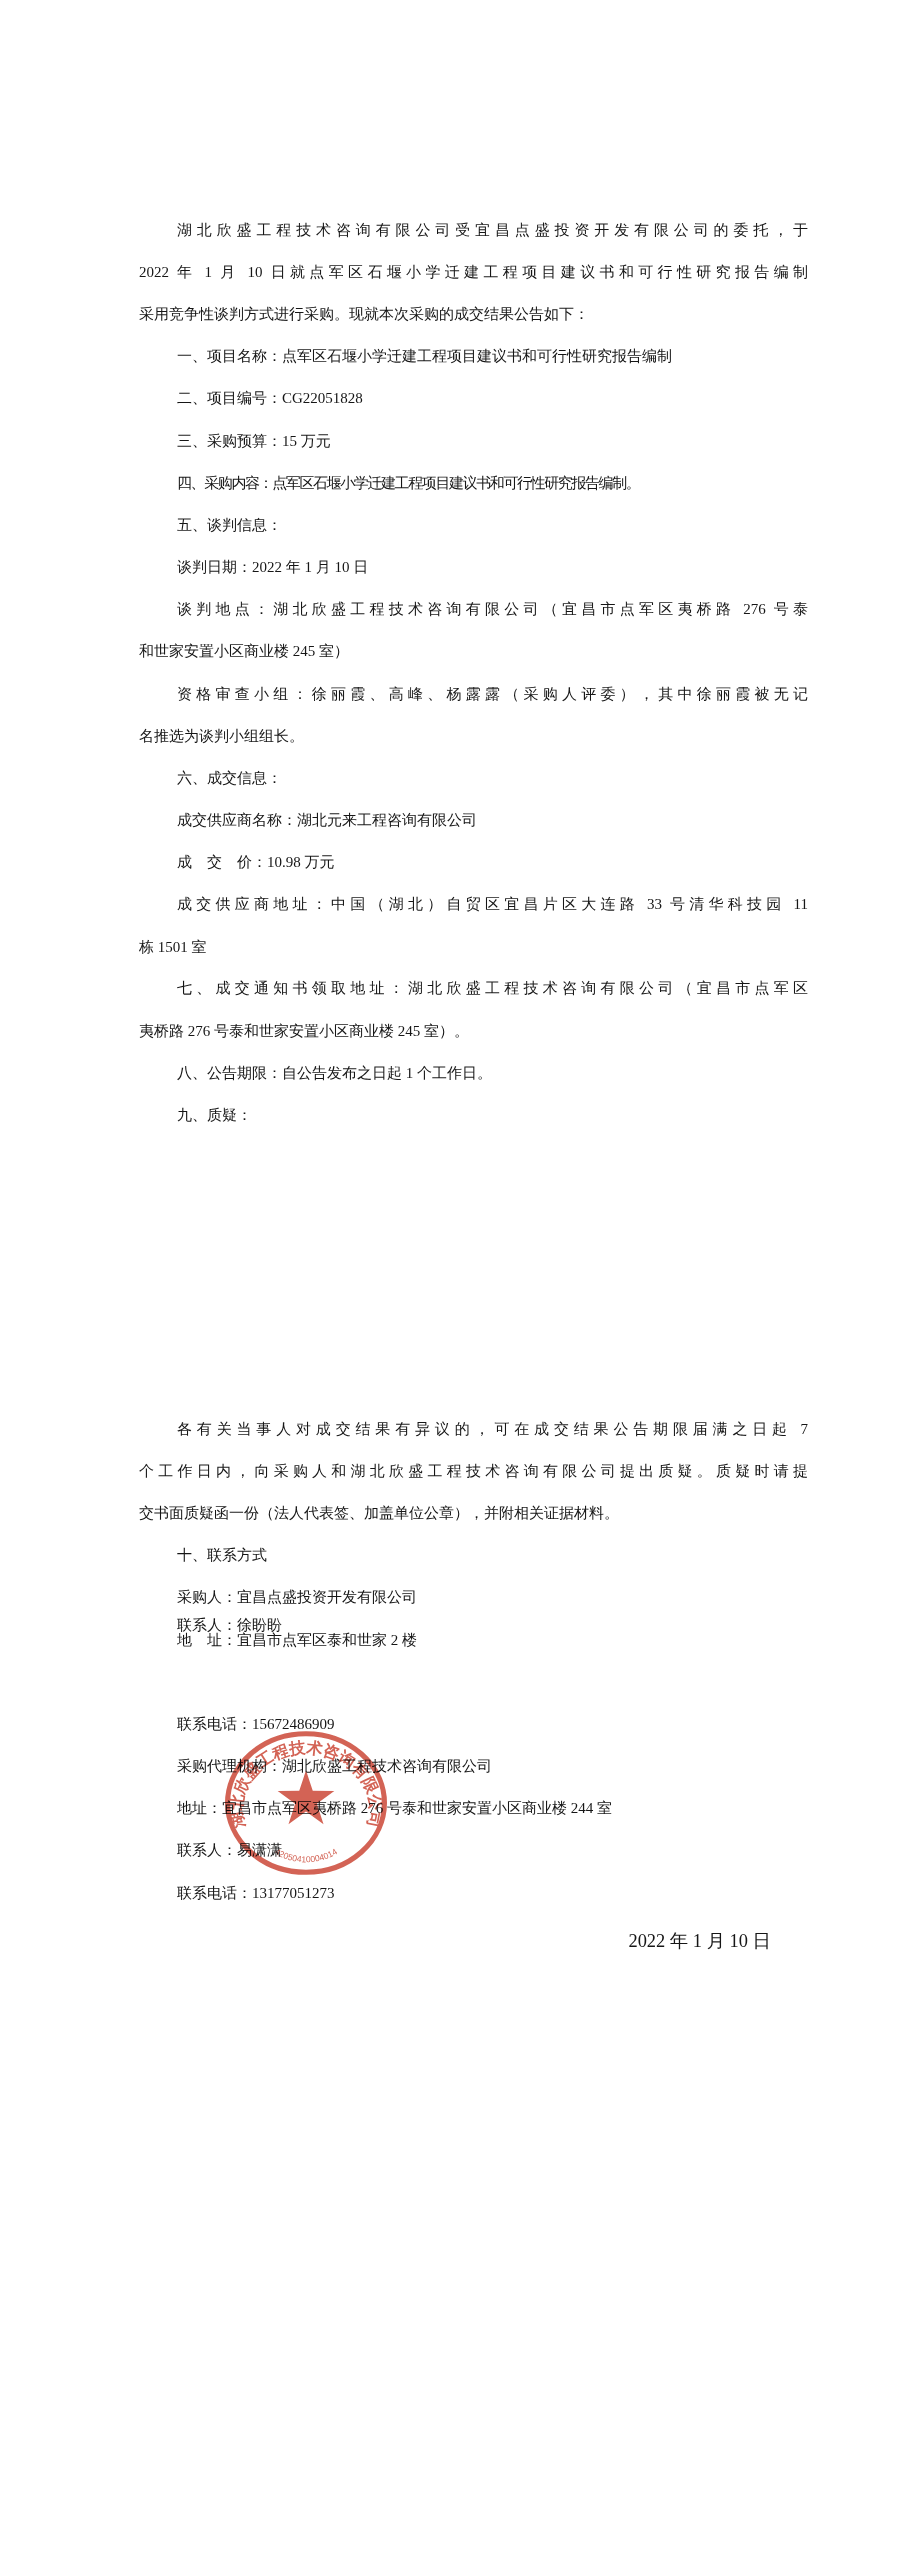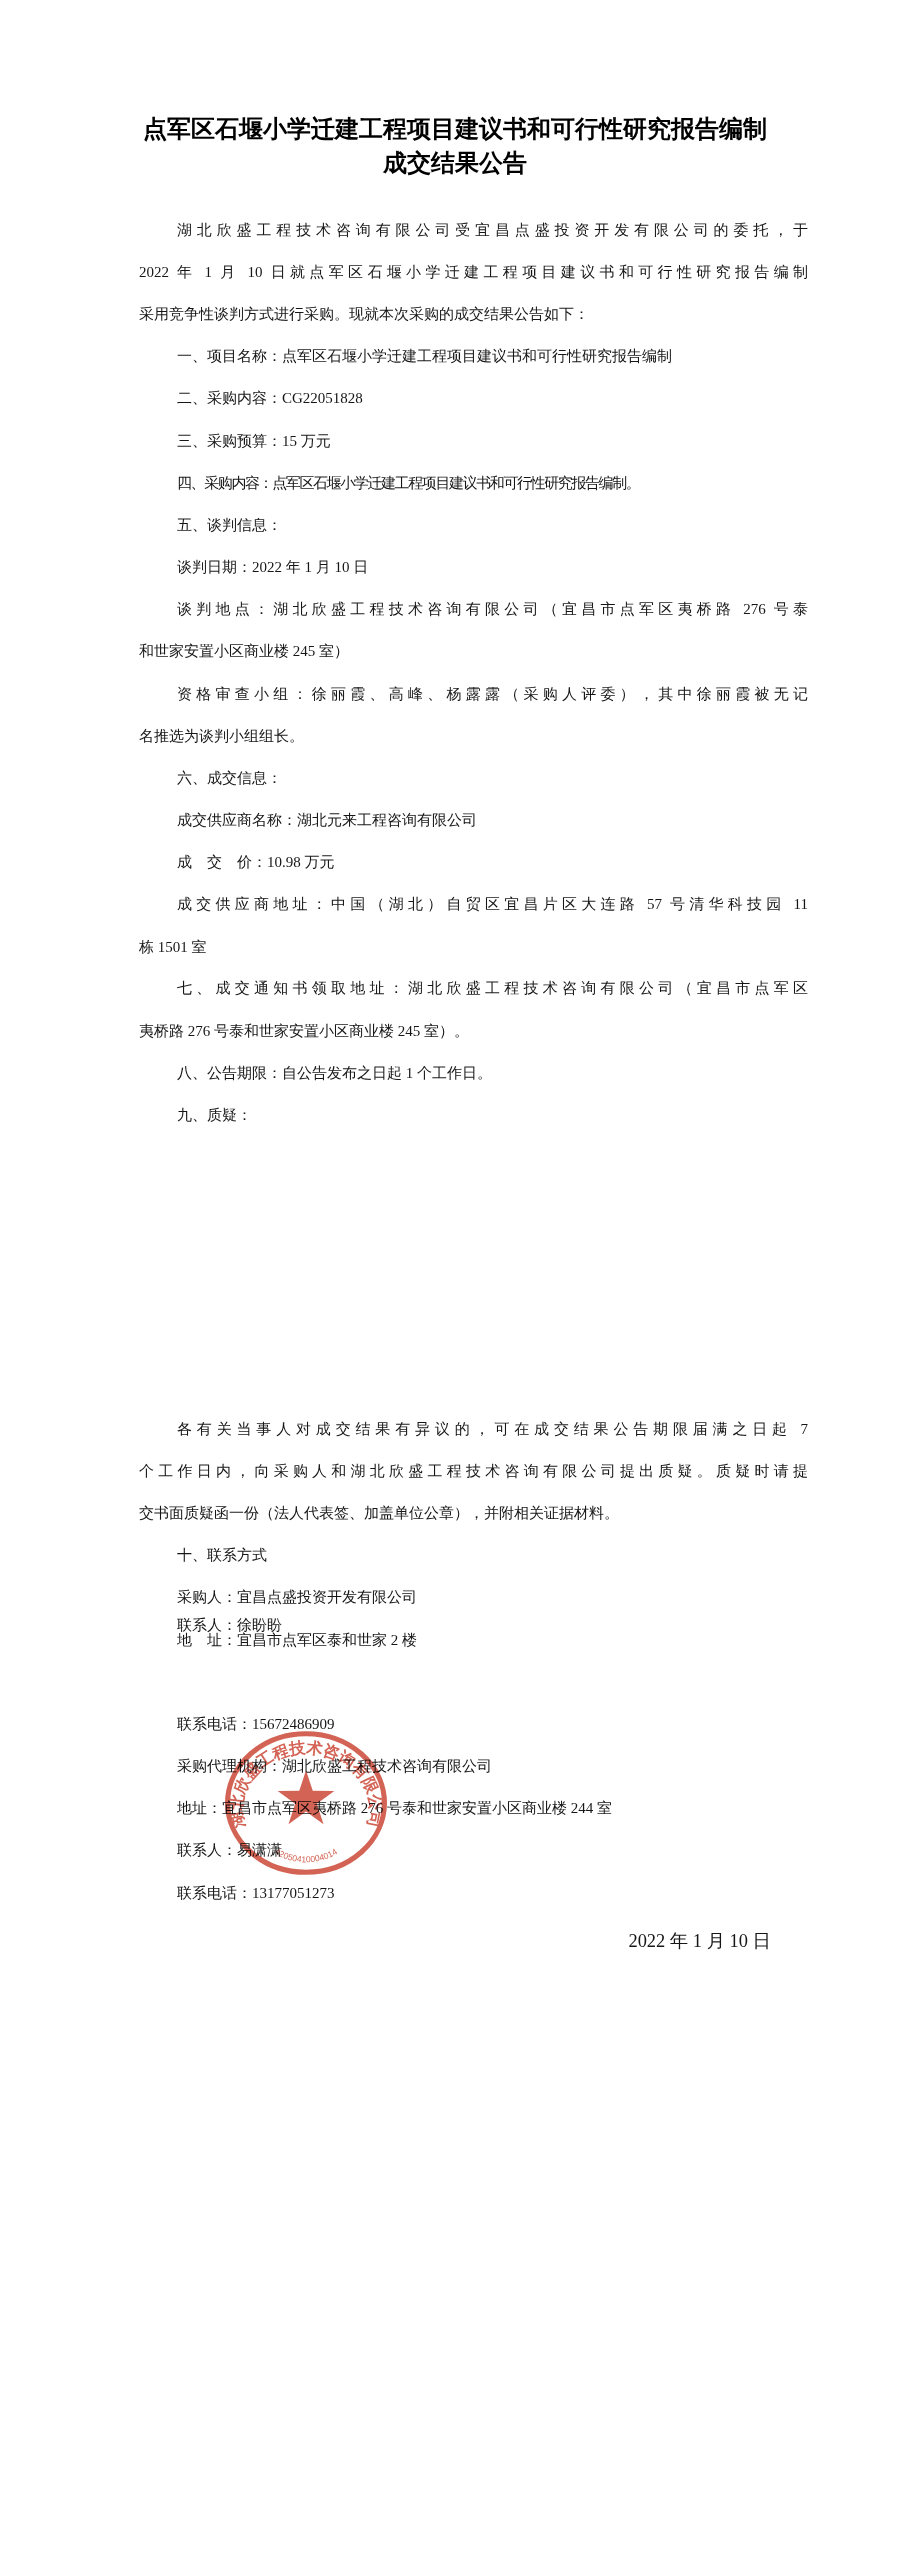--- a/index.html
+++ b/index.html
@@ -37,43 +37,39 @@
     opacity:.82;mix-blend-mode:multiply;
     pointer-events:none;
   }
   .stamp text{font-family:"Liberation Sans","DejaVu Sans",sans-serif;}
 </style>
 </head>
 <body>
 
 <div class="page">
 
-  <div class="title-wrap" id="title">
-      <div class="title-line">点军区石堰小学迁建工程项目建议书和可行性研究报告编制</div>
-      <div class="title-line">成交结果公告</div>
-    </div>
 
   <div id="body-lines">
       <div class="line ind fill" style="top: 219px;">湖北欣盛工程技术咨询有限公司受宜昌点盛投资开发有限公司的委托，于</div>
       <div class="line fill" style="top: 261px;">2022 年 1 月 10 日就点军区石堰小学迁建工程项目建议书和可行性研究报告编制</div>
       <div class="line" style="top: 303px;">采用竞争性谈判方式进行采购。现就本次采购的成交结果公告如下：</div>
       <div class="line ind" style="top: 345px;">一、项目名称：点军区石堰小学迁建工程项目建议书和可行性研究报告编制</div>
-      <div class="line ind" style="top: 387px;">二、采购内容：CG22051828</div>
+      <div class="line ind" style="top: 387px;">二、项目编号：CG22051828</div>
       <div class="line ind" style="top: 430px;">三、采购预算：15 万元</div>
       <div class="line ind tight" style="top: 472px;">四、采购内容：点军区石堰小学迁建工程项目建议书和可行性研究报告编制。</div>
       <div class="line ind" style="top: 514px;">五、谈判信息：</div>
       <div class="line ind" style="top: 556px;">谈判日期：2022 年 1 月 10 日</div>
       <div class="line ind fill" style="top: 598px;">谈判地点：湖北欣盛工程技术咨询有限公司（宜昌市点军区夷桥路 276 号泰</div>
       <div class="line" style="top: 640px;">和世家安置小区商业楼 245 室）</div>
       <div class="line ind fill" style="top: 683px;">资格审查小组：徐丽霞、高峰、杨露露（采购人评委），其中徐丽霞被无记</div>
       <div class="line" style="top: 725px;">名推选为谈判小组组长。</div>
       <div class="line ind" style="top: 767px;">六、成交信息：</div>
       <div class="line ind" style="top: 809px;">成交供应商名称：湖北元来工程咨询有限公司</div>
       <div class="line ind" style="top: 851px;">成　交　价：10.98 万元</div>
-      <div class="line ind fill" style="top: 893px;">成交供应商地址：中国（湖北）自贸区宜昌片区大连路 57 号清华科技园 11</div>
+      <div class="line ind fill" style="top: 893px;">成交供应商地址：中国（湖北）自贸区宜昌片区大连路 33 号清华科技园 11</div>
       <div class="line" style="top: 936px;">栋 1501 室</div>
       <div class="line ind fill" style="top: 977px;">七、成交通知书领取地址：湖北欣盛工程技术咨询有限公司（宜昌市点军区</div>
       <div class="line" style="top: 1020px;">夷桥路 276 号泰和世家安置小区商业楼 245 室）。</div>
       <div class="line ind" style="top: 1062px;">八、公告期限：自公告发布之日起 1 个工作日。</div>
       <div class="line ind" style="top: 1104px;">九、质疑：</div>
       <div class="line ind fill" style="top: 1418px;">各有关当事人对成交结果有异议的，可在成交结果公告期限届满之日起 7</div>
       <div class="line fill" style="top: 1460px;">个工作日内，向采购人和湖北欣盛工程技术咨询有限公司提出质疑。质疑时请提</div>
       <div class="line" style="top: 1502px;">交书面质疑函一份（法人代表签、加盖单位公章），并附相关证据材料。</div>
       <div class="line ind" style="top: 1544px;">十、联系方式</div>
       <div class="line ind" style="top: 1586px;">采购人：宜昌点盛投资开发有限公司</div>

